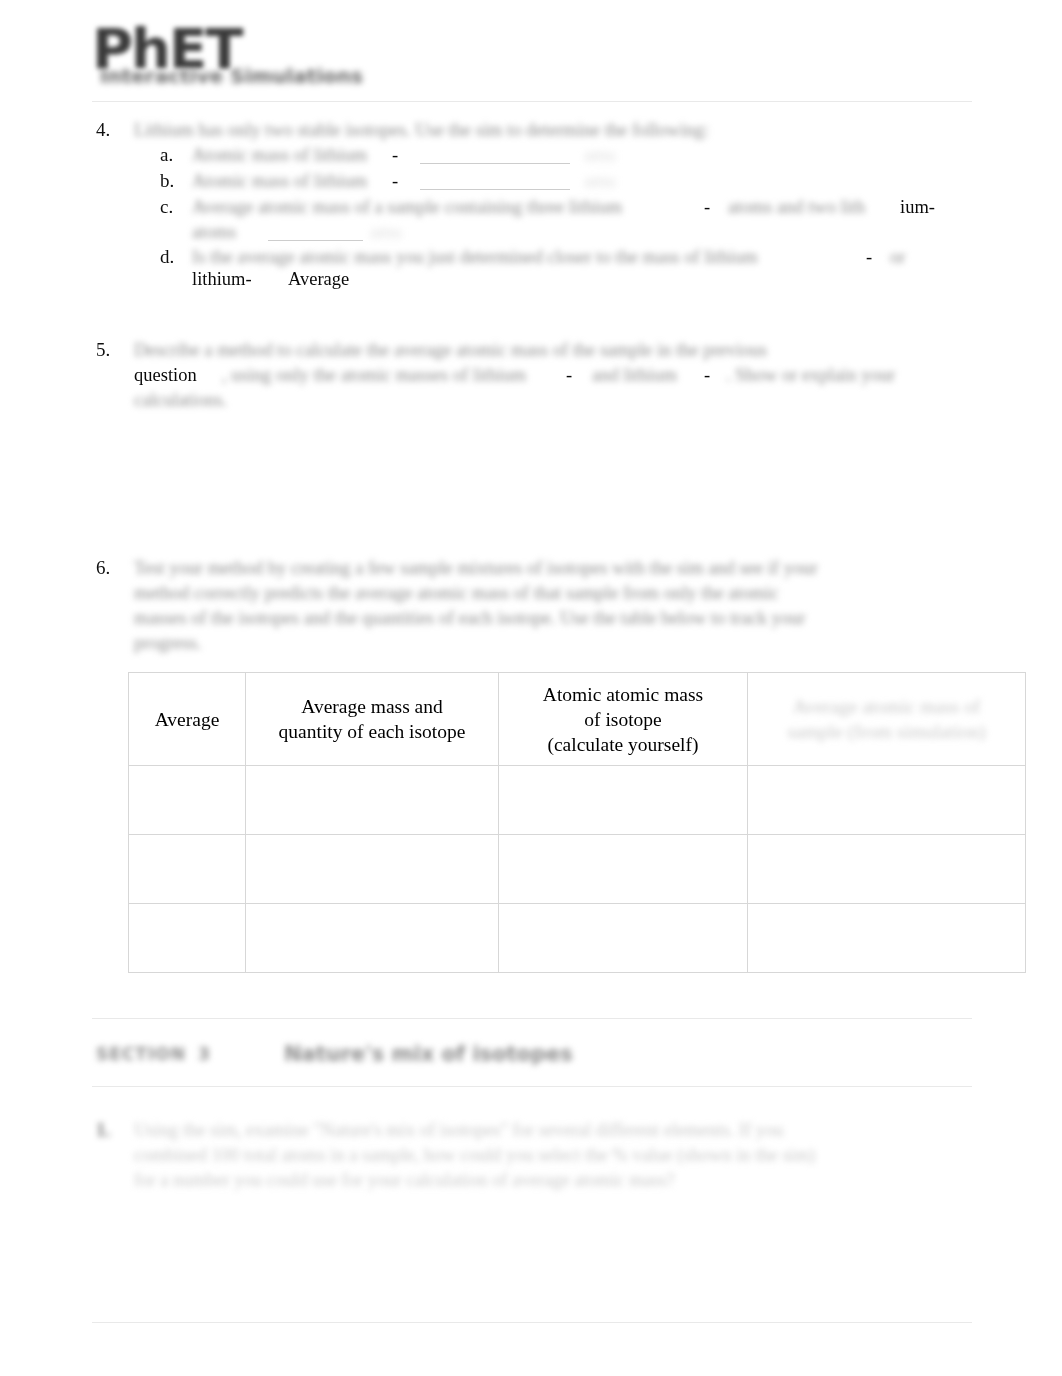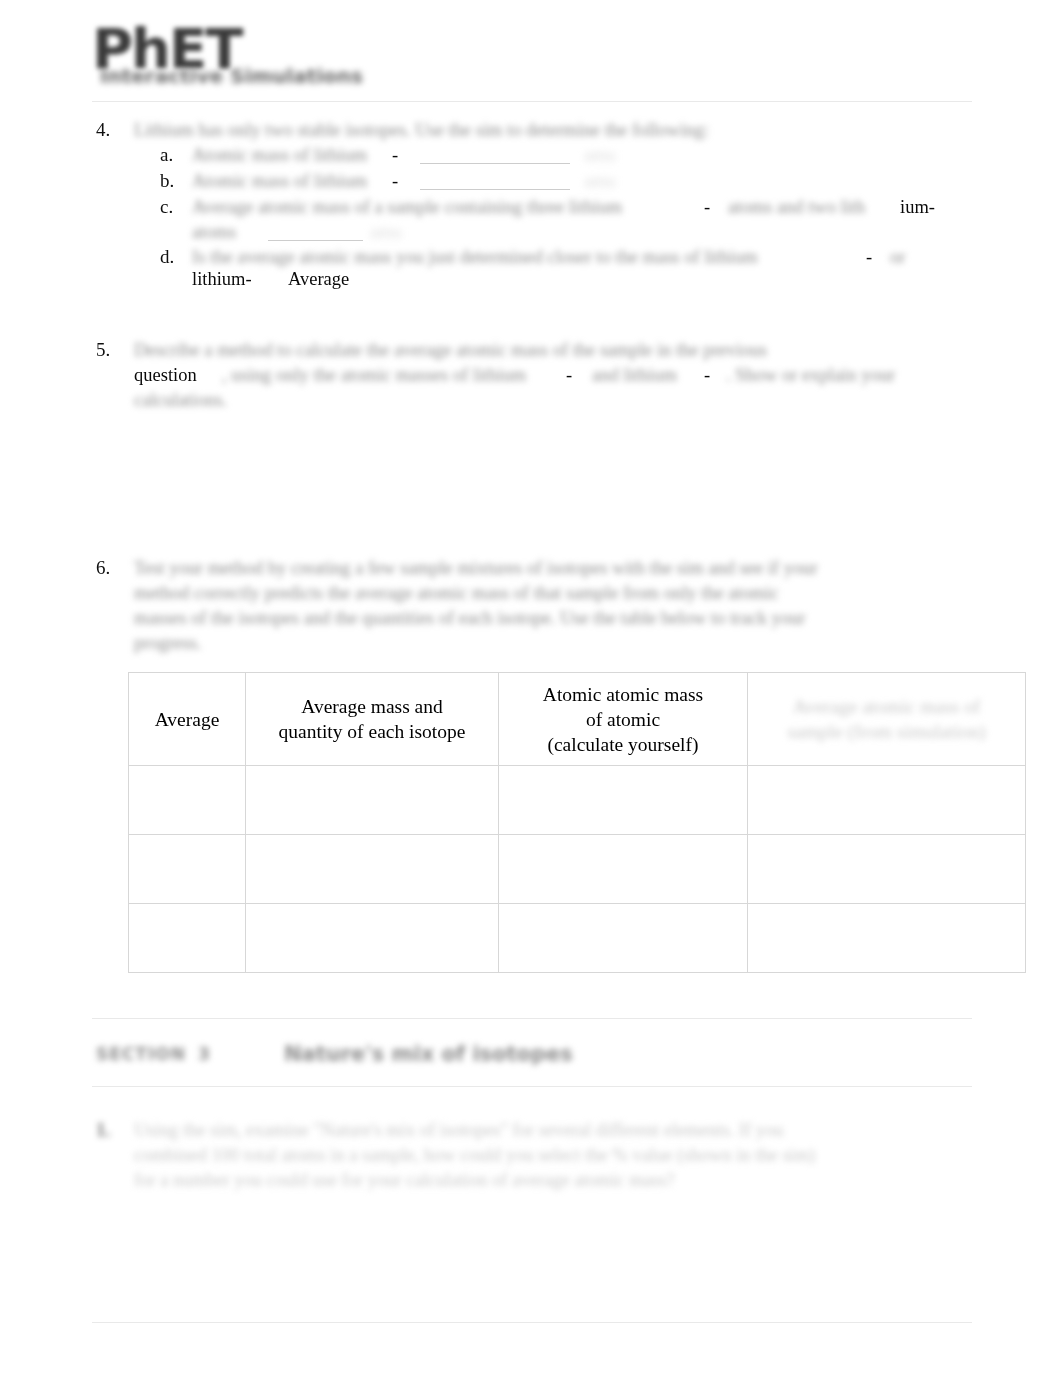--- a/index.html
+++ b/index.html
@@ -197,21 +197,21 @@
       <tr>
         <th class="col1">
           <span>Average</span>
         </th>
         <th class="col2">
           <span>Average mass and</span><br>
           <span>quantity of  each  isotope</span>
         </th>
         <th class="col3">
           <span>Atomic atomic mass</span><br>
-          <span>of atomic</span><br>
+          <span>of isotope</span><br>
           <span>(calculate yourself)</span>
         </th>
         <th class="col4 blur-faint">
           <span>Average atomic mass of</span><br>
           <span>sample (from simulation)</span>
         </th>
       </tr>
     </thead>
     <tbody>
       <tr>

